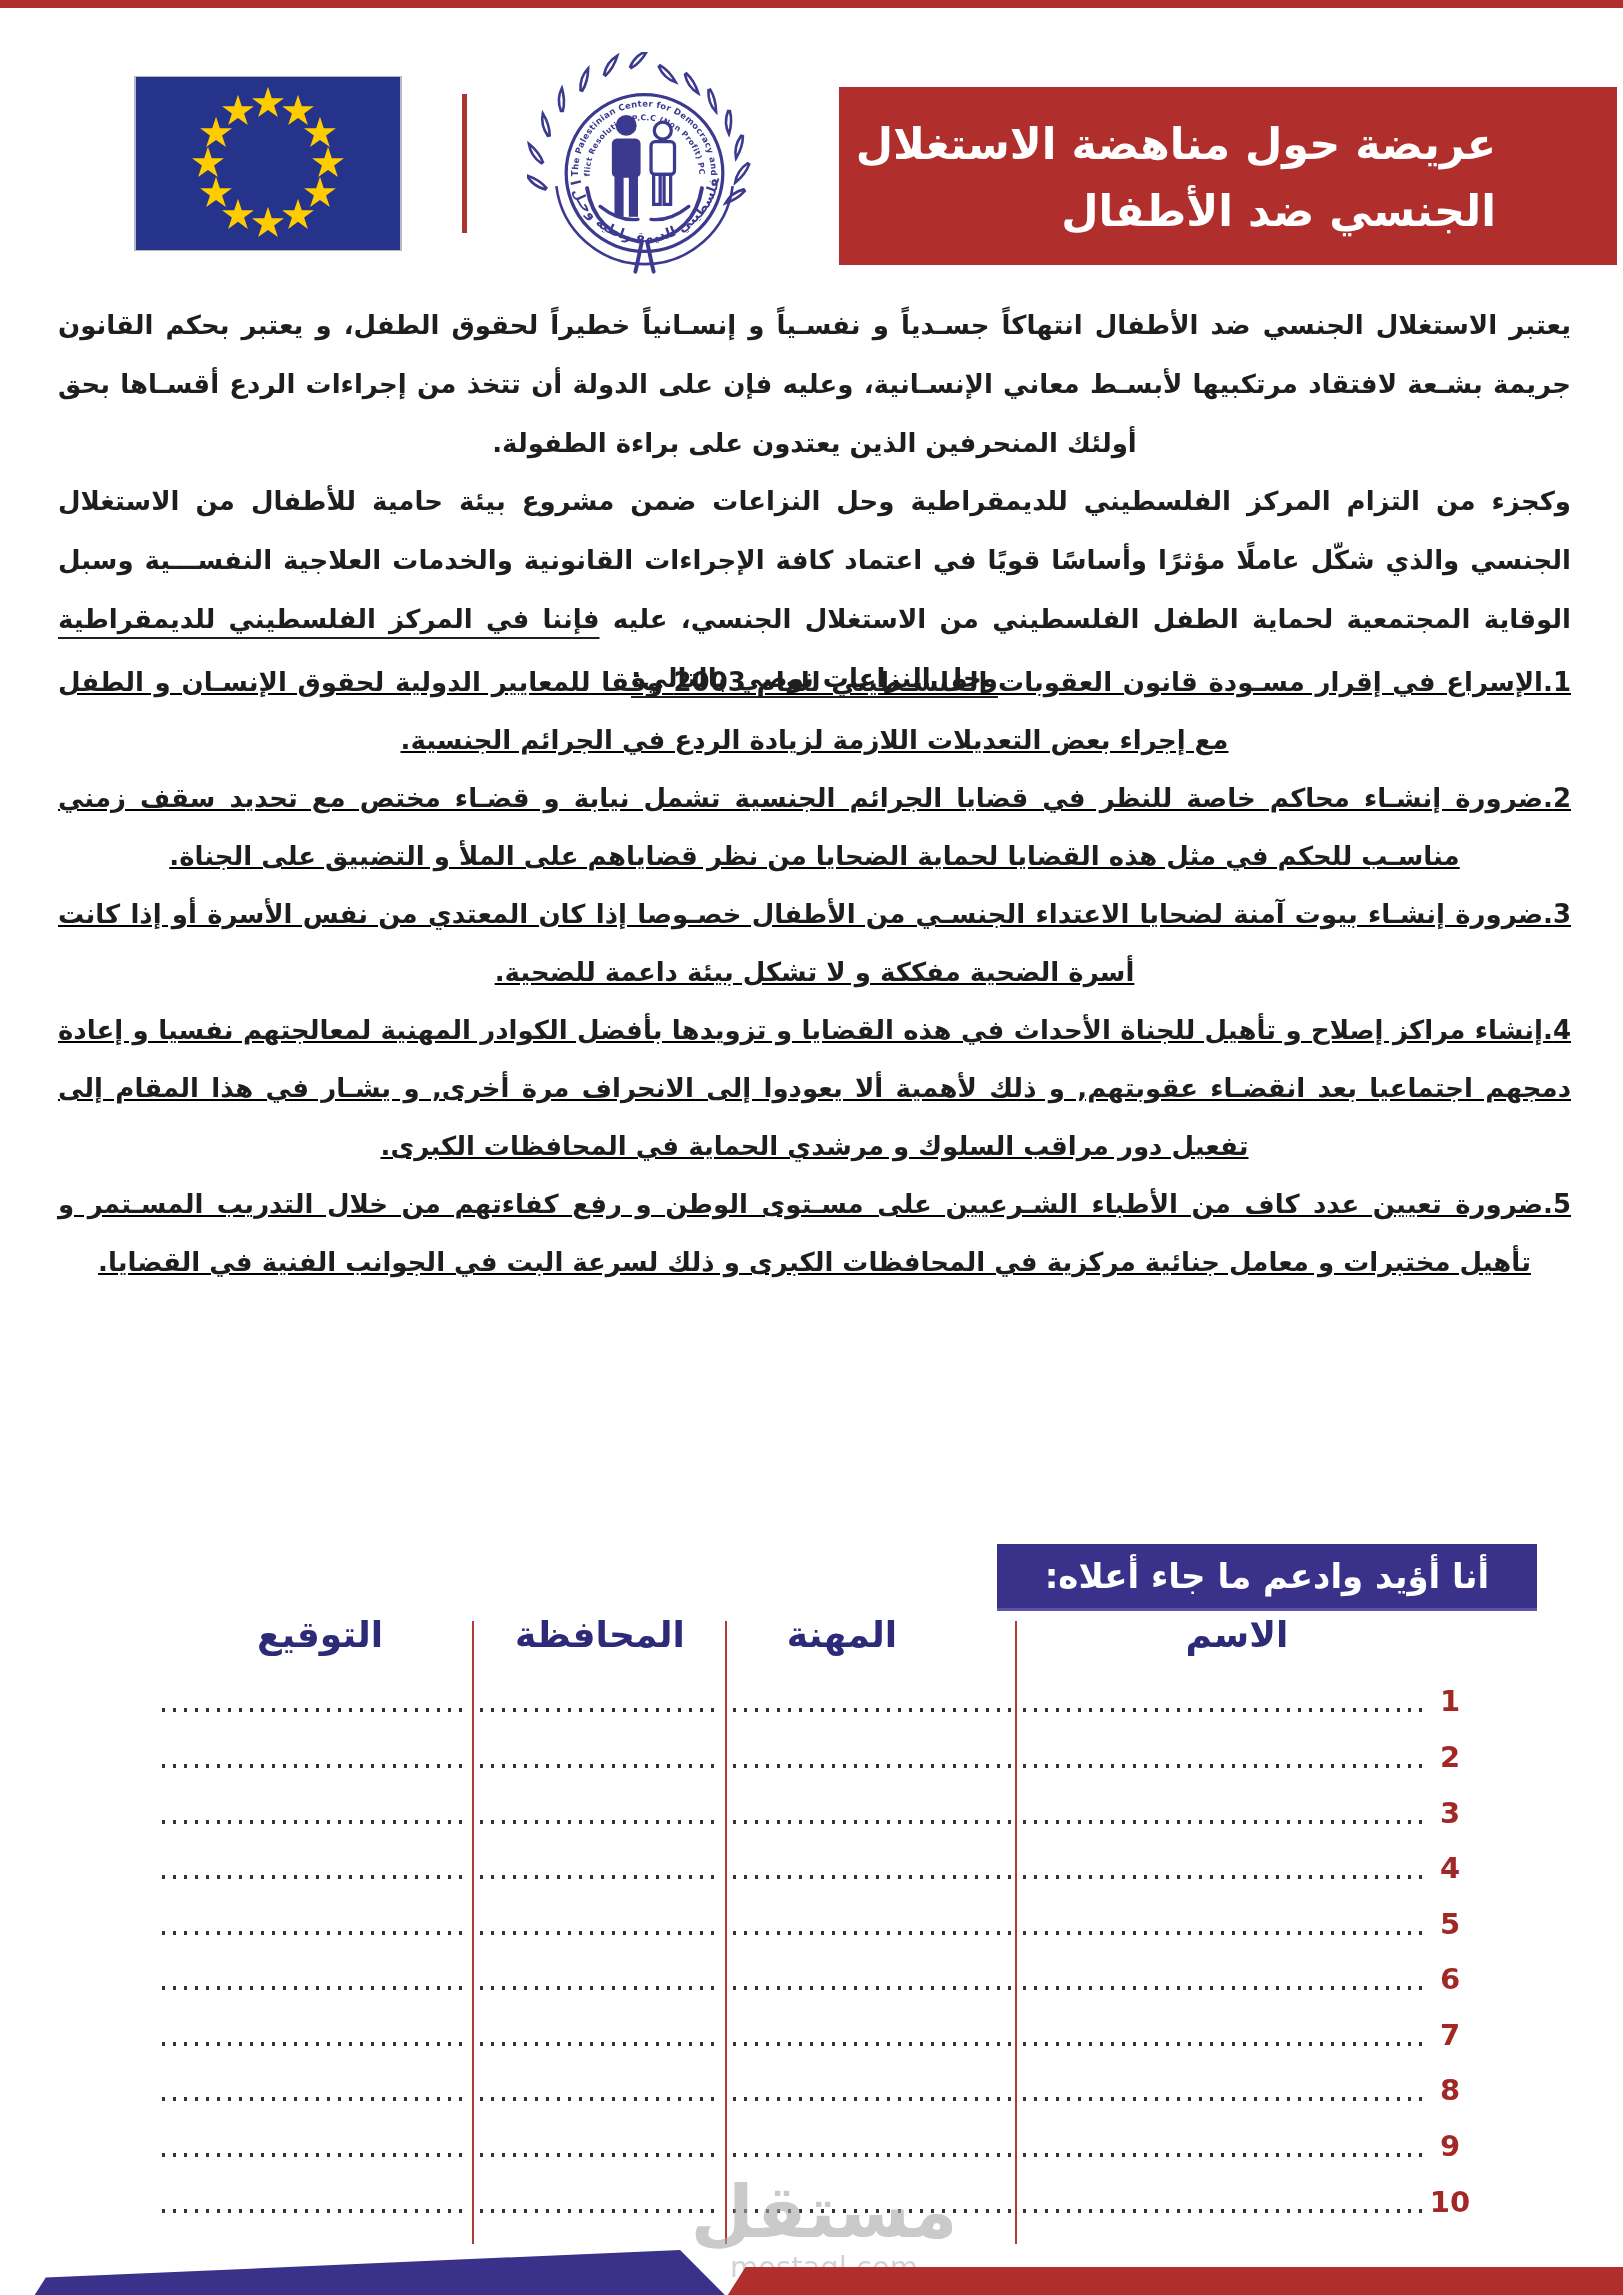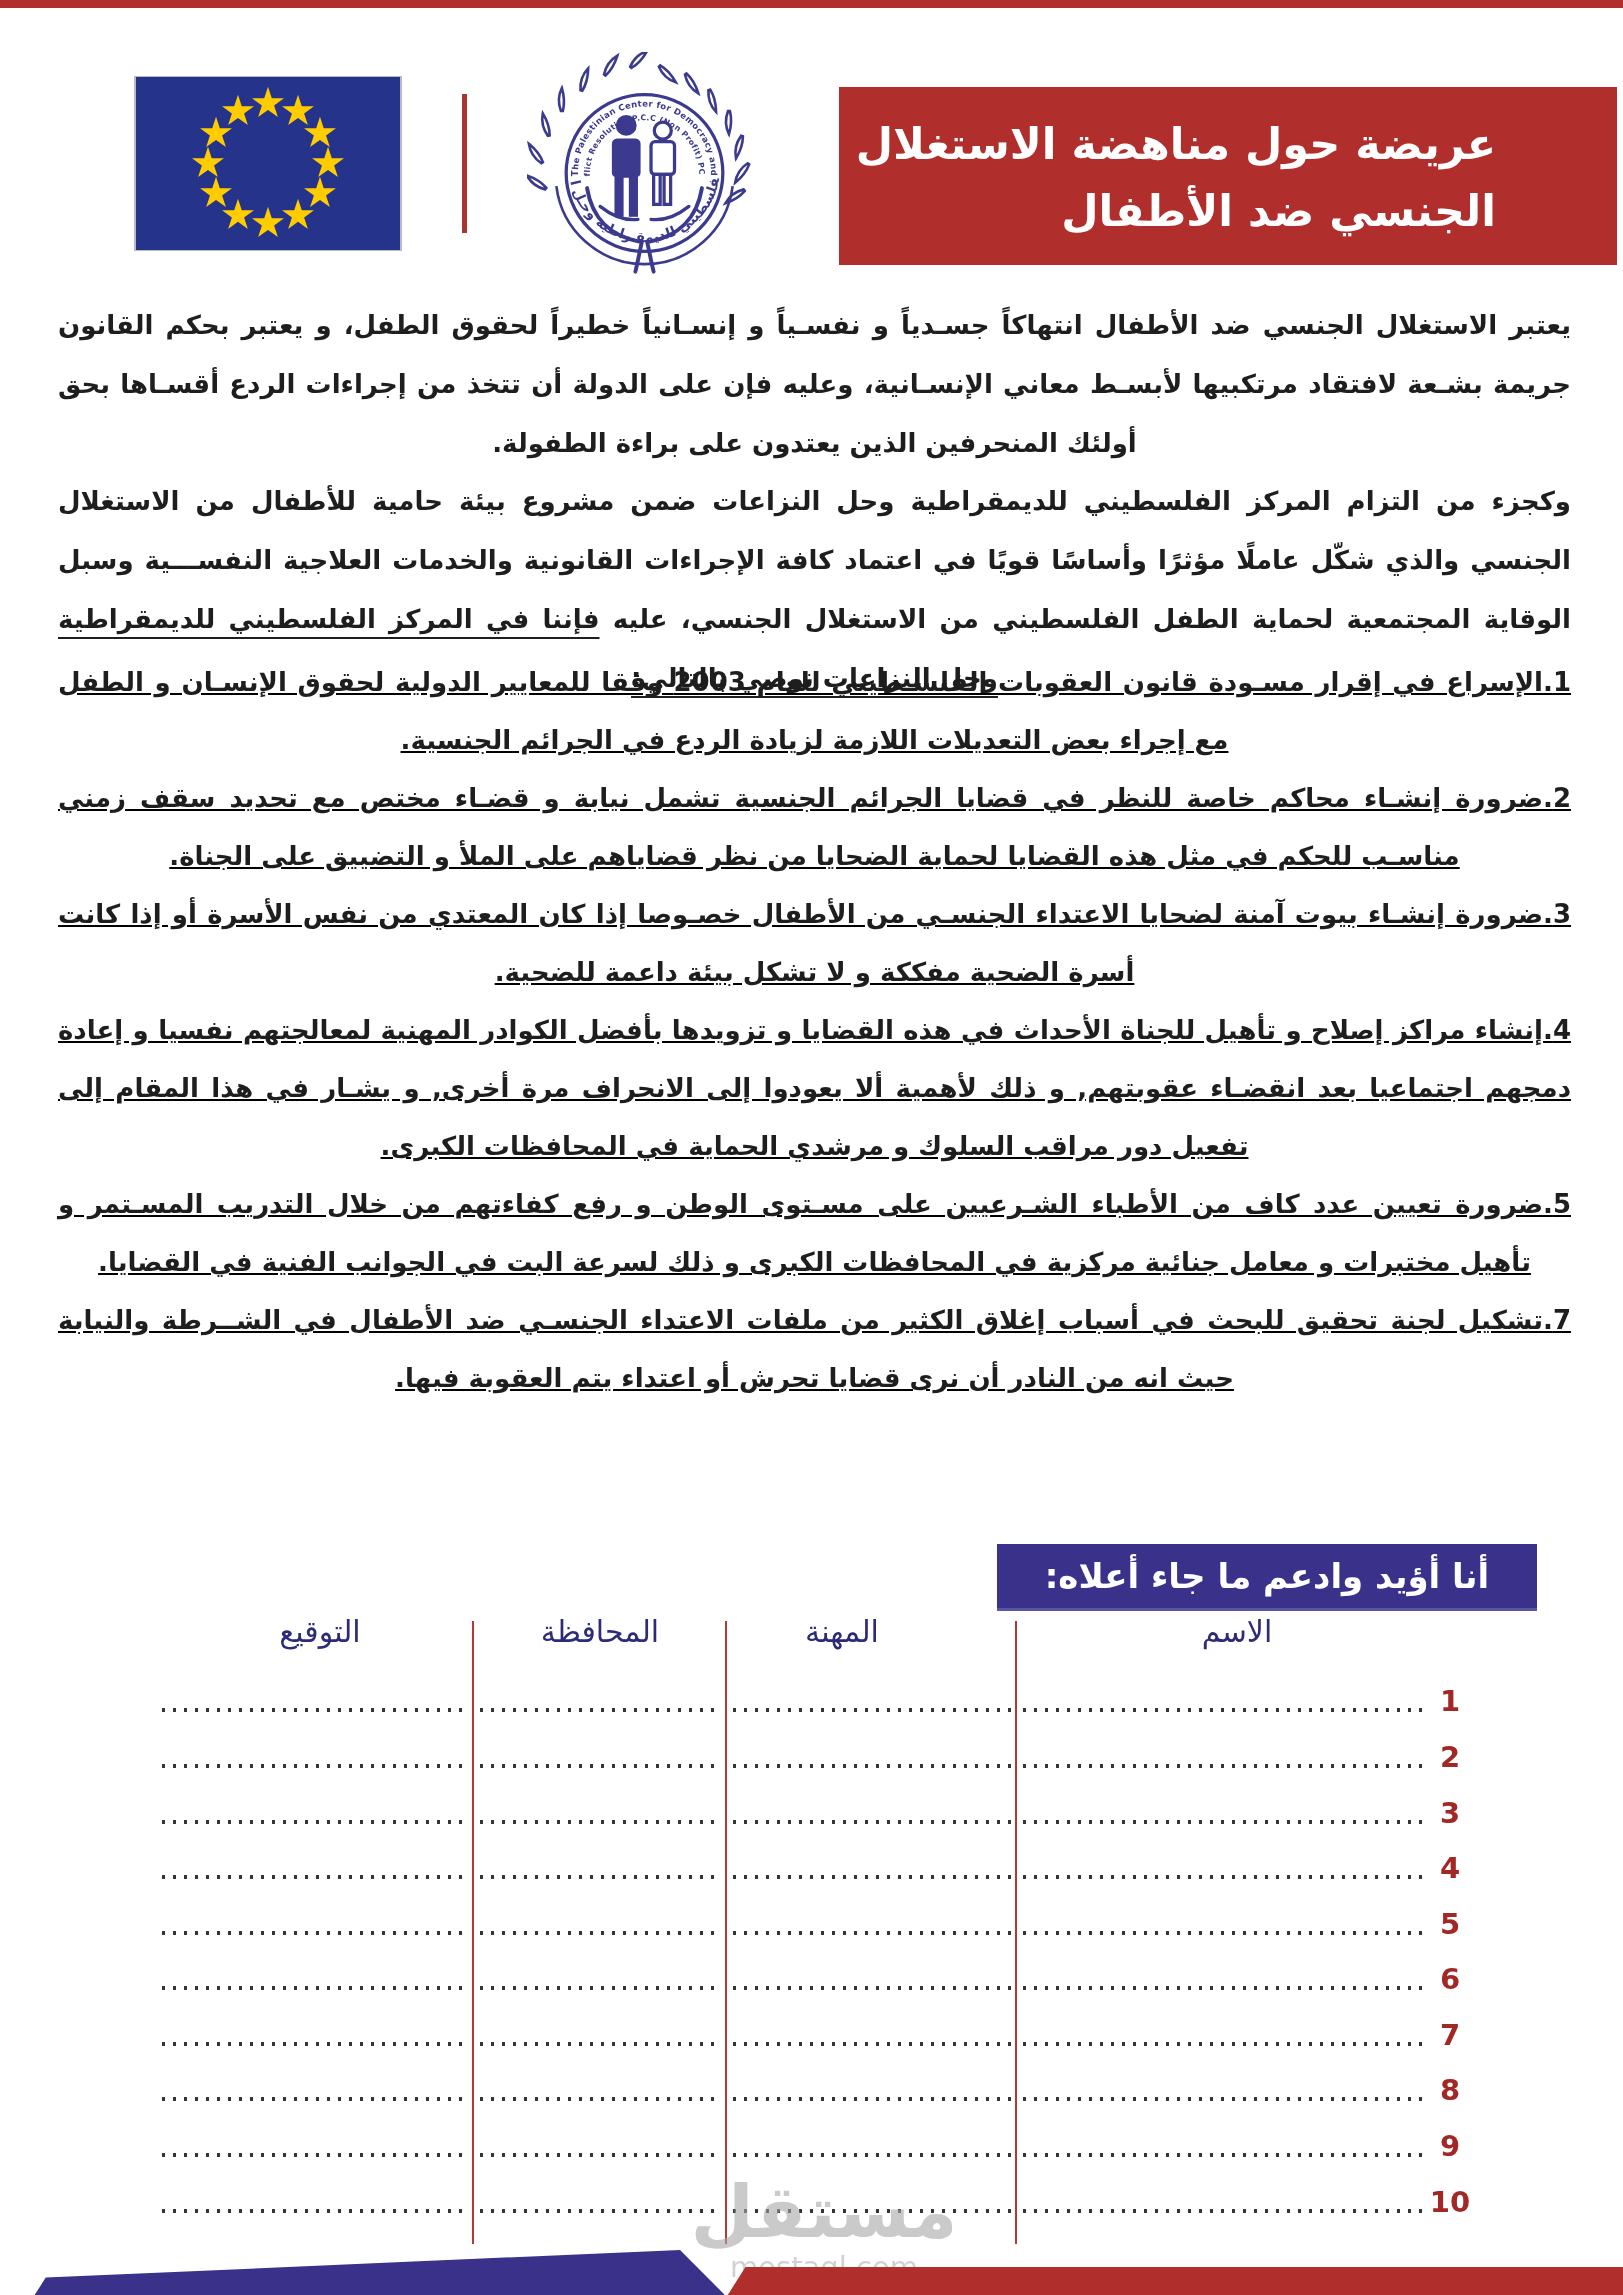--- a/index.html
+++ b/index.html
@@ -46,21 +46,21 @@
   .item .num{letter-spacing:0.7px;}
 
   
   #banner{left:997px;top:1544px;width:540px;height:67px;background:var(--navy);
     border-bottom:3.9px solid #5A55A8;box-sizing:border-box;
     display:flex;align-items:center;justify-content:center;}
   #banner .banner-text{color:#ffffff;font-weight:bold;font-size:34px;direction:rtl;white-space:nowrap;}
 
   
   .col-header{top:1614px;transform:translateX(-50%);color:var(--header-navy);
-    font-weight:normal;font-size:30px;direction:rtl;white-space:nowrap;}
+    font-weight:bold;font-size:36px;direction:rtl;white-space:nowrap;}
   #h-name{left:1237px;} #h-prof{left:842px;} #h-gov{left:600px;} #h-sign{left:320px;}
 
   
   .col-sep{top:1621px;width:2px;height:623px;background:#B23A36;}
   #sep-1{left:1015px;} #sep-2{left:725px;} #sep-3{left:472px;}
 
   
   .sig-row{position:absolute;left:162px;width:1315px;height:56px;}
   .dotline{position:absolute;top:25px;height:3.9px;
     background:repeating-linear-gradient(to right,var(--dot) 0px,var(--dot) 2.6px,transparent 2.6px,transparent 11px);}
@@ -176,21 +176,20 @@
   </div>
 
   <div class="abs body-text" id="p2"><span>وكجزء من التزام المركز الفلسطيني للديمقراطية وحل النزاعات ضمن مشروع بيئة حامية للأطفال من الاستغلال الجنسي والذي شكّل عاملًا مؤثرًا وأساسًا قويًا في اعتماد كافة الإجراءات القانونية والخدمات العلاجية النفســـية وسبل الوقاية المجتمعية لحماية الطفل الفلسطيني من الاستغلال الجنسي، عليه </span><u>فإننا في المركز الفلسطيني للديمقراطية وحل النزاعات نوصي بالتالي:</u></div>
 
   <div class="abs" id="items">
     <div class="item"><span class="num">1.</span><span>الإسراع في إقرار مسـودة قانون العقوبات الفلسـطيني للعام 2003  وفقا للمعايير الدولية لحقوق الإنسـان و الطفل مع إجراء بعض التعديلات اللازمة لزيادة الردع في الجرائم الجنسية.</span></div>
     <div class="item"><span class="num">2.</span><span>ضرورة إنشـاء محاكم خاصة للنظر في قضايا الجرائم الجنسية تشمل نيابة و قضـاء مختص مع تحديد سقف زمني مناسـب للحكم في مثل هذه القضايا  لحماية الضحايا من نظر قضاياهم على الملأ و التضييق على الجناة.</span></div>
     <div class="item"><span class="num">3.</span><span>ضرورة إنشـاء بيوت آمنة لضحايا الاعتداء الجنسـي من الأطفال خصـوصا إذا كان المعتدي من نفس الأسرة أو إذا كانت أسرة الضحية مفككة و لا تشكل بيئة داعمة للضحية.</span></div>
     <div class="item"><span class="num">4.</span><span>إنشاء مراكز إصلاح و تأهيل للجناة الأحداث في هذه القضايا و تزويدها بأفضل الكوادر المهنية لمعالجتهم نفسيا و إعادة دمجهم اجتماعيا بعد انقضـاء عقوبتهم, و ذلك لأهمية ألا يعودوا إلى الانحراف مرة أخرى, و يشـار في هذا المقام إلى تفعيل دور مراقب السلوك و مرشدي الحماية في المحافظات الكبرى.</span></div>
     <div class="item"><span class="num">5.</span><span>ضرورة تعيين عدد كاف من الأطباء الشـرعيين على مسـتوى الوطن و رفع كفاءتهم من خلال التدريب المسـتمر و تأهيل مختبرات و معامل جنائية مركزية في المحافظات الكبرى و ذلك لسرعة البت  في الجوانب الفنية في القضايا.</span></div>
-    <div class="item"><span class="num">7.</span><span>تشكيل لجنة تحقيق للبحث في أسباب إغلاق الكثير من ملفات الاعتداء الجنسـي ضد الأطفال في الشــرطة والنيابة حيث انه من النادر أن نرى قضايا تحرش أو اعتداء يتم العقوبة فيها.</span></div>
   </div>
 
   <div class="abs" id="banner">
     <div class="banner-text">أنا أؤيد وادعم ما جاء أعلاه:</div>
   </div>
 
   <div class="abs col-header" id="h-name">الاسم</div>
   <div class="abs col-header" id="h-prof">المهنة</div>
   <div class="abs col-header" id="h-gov">المحافظة</div>
   <div class="abs col-header" id="h-sign">التوقيع</div>

